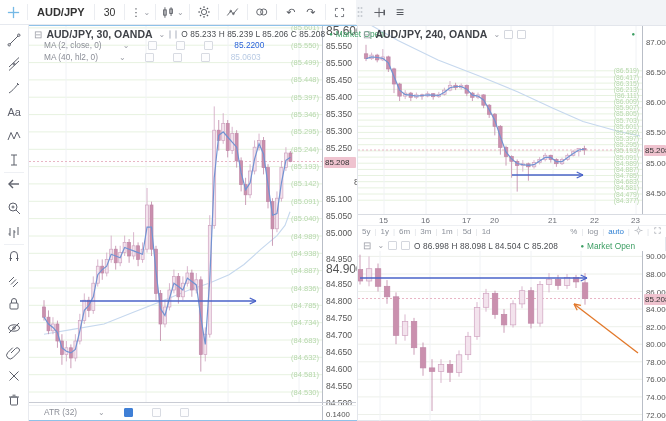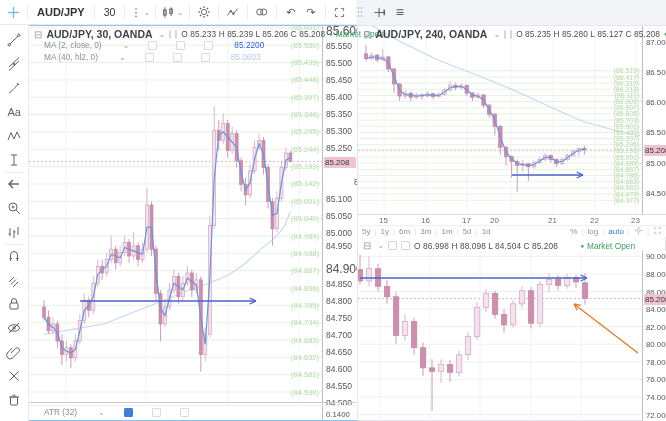--- a/index.html
+++ b/index.html
@@ -526,21 +526,21 @@
         <span class="tick" style="top: 32.2px; font-size: 8.5px;">85.500</span>
         <span class="tick" style="top: 49.2px; font-size: 8.5px;">85.450</span>
         <span class="tick" style="top: 66.2px; font-size: 8.5px;">85.400</span>
         <span class="tick" style="top: 83.2px; font-size: 8.5px;">85.350</span>
         <span class="tick" style="top: 100.2px; font-size: 8.5px;">85.300</span>
         <span class="tick" style="top: 117.2px; font-size: 8.5px;">85.250</span>
         <span class="tick" style="top: 151.2px; font-size: 8.5px; padding-left: 28px;">85.150</span>
         <span class="tick" style="top: 168.2px; font-size: 8.5px;">85.100</span>
         <span class="tick" style="top: 185.2px; font-size: 8.5px;">85.050</span>
         <span class="tick" style="top: 202.2px; font-size: 8.5px;">85.000</span>
-        <span class="tick" style="top: 215px; font-size: 8.5px;">84.950</span>
+        <span class="tick" style="top: 228px; font-size: 8.5px;">84.950</span>
         <span class="tick" style="top: 236.2px; font-size: 12px;">84.900</span>
         <span class="tick" style="top: 253.2px; font-size: 8.5px;">84.850</span>
         <span class="tick" style="top: 270.2px; font-size: 8.5px;">84.800</span>
         <span class="tick" style="top: 287.2px; font-size: 8.5px;">84.750</span>
         <span class="tick" style="top: 304.2px; font-size: 8.5px;">84.700</span>
         <span class="tick" style="top: 321.2px; font-size: 8.5px;">84.650</span>
         <span class="tick" style="top: 338.2px; font-size: 8.5px;">84.600</span>
         <span class="tick" style="top: 355.2px; font-size: 8.5px;">84.550</span>
         <span class="tick" style="top: 372.2px; font-size: 8.5px;">84.500</span>
         <span class="badge" style="top: 130.5px;">85.208</span>
@@ -687,21 +687,20 @@
         <line x1="154" y1="149" x2="225" y2="149" stroke="#4a63c8" stroke-width="1.3"></line>
         <line x1="225" y1="149" x2="218.7" y2="152.0" stroke="#4a63c8" stroke-width="1.3"></line>
         <line x1="225" y1="149" x2="218.7" y2="146.0" stroke="#4a63c8" stroke-width="1.3"></line>
       </svg>
     <div class="hdr" style="width:298px;">
       <span class="clps">⊟</span>
       <span class="title">AUD/JPY, 240, OANDA</span>
       <span class="caret">⌄</span>
       <span class="hbox"></span>
       <span class="hbox"></span>
-      <span class="ohlc">O 85.235  H 85.280  L 85.127  C 85.208</span>
       <span class="status" style="margin-left:auto;padding-right:26px;">
         <span class="dot">●</span>
 
       </span>
     </div>
     <div id="timeaxis240">
         <span style="left: 21px;">15</span>
         <span style="left: 63px;">16</span>
         <span style="left: 104px;">17</span>
         <span style="left: 132px;">20</span>

